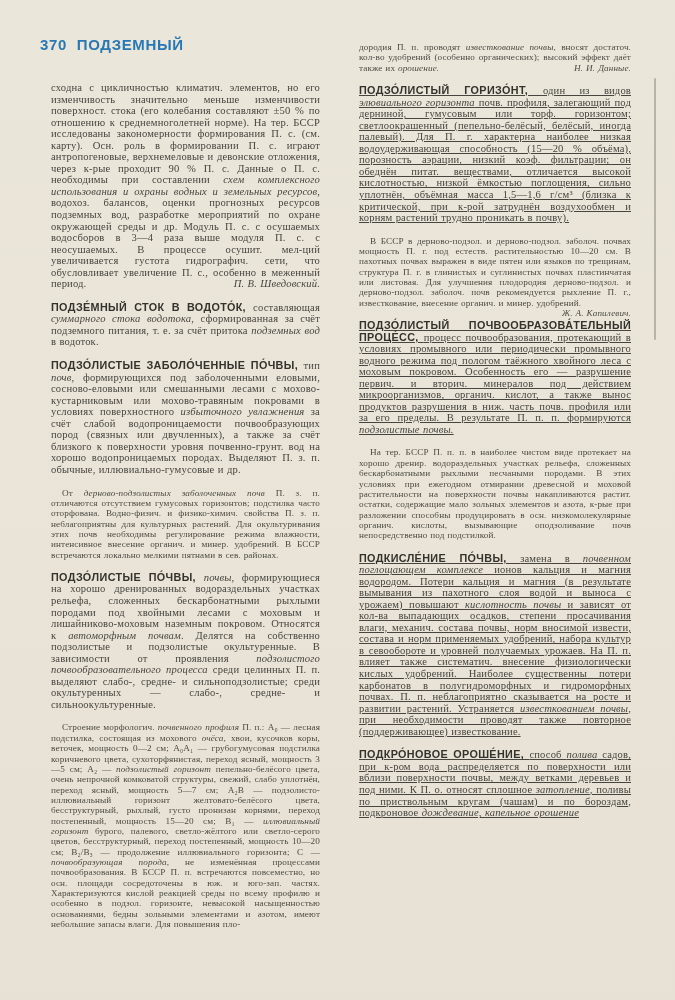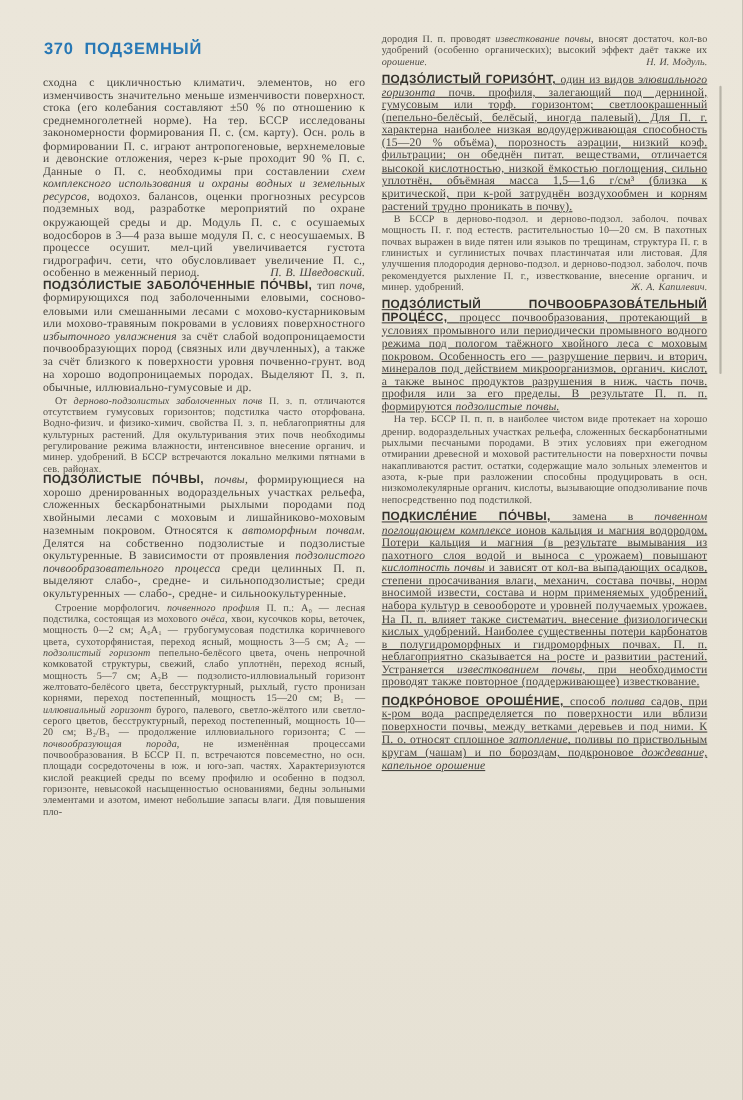--- a/index.html
+++ b/index.html
@@ -14,21 +14,21 @@
     position:absolute;left:40px;top:36px;
     font-family:"Liberation Sans","DejaVu Sans",sans-serif;
     font-weight:bold;font-size:15px;letter-spacing:.6px;color:#2878b5;
     white-space:nowrap;
   }
   .running-head .pageno{margin-right:10px;}
   .col{position:absolute;text-align:justify;}
   .col-left{left:39px;top:70px;width:293px;}
   .col-right{left:347px;top:30px;width:296px;}
   .para{
-    margin:0;font-size:10.6px;line-height:11.55px;
+    margin:12px;font-size:10.6px;line-height:11.55px;
     letter-spacing:.15px;word-spacing:.5px;
   }
   .para.fine{font-size:9.2px;line-height:10.35px;letter-spacing:.1px;color:#4c4a44;}
   .para.gap{margin-top:6px;text-decoration:underline;}
   .para.indent{text-indent:11px;}
   .hw{
     font-family:"Liberation Sans","DejaVu Sans",sans-serif;
     font-weight:bold;font-size:10.8px;letter-spacing:.35px;color:#34322c;
   }
   .it{font-style:italic;}
@@ -40,27 +40,28 @@
 </style>
 </head>
 <body>
 
 <div class="page">
   <div class="running-head">
     <span class="pageno">370</span><span>ПОДЗЕМНЫЙ</span>
   </div>
   <div class="col col-left">
       <p class="para body"><span>сходна с цикличностью климатич. элементов, но его изменчивость значительно меньше изменчивости поверхност. стока (его колебания составляют ±50 % по отношению к среднемноголетней норме). На тер. БССР исследованы закономерности формирования П. с. (см. карту). Осн. роль в формировании П. с. играют антропогеновые, верхнемеловые и девонские отложения, через к-рые проходит 90 % П. с. Данные о П. с. необходимы при составлении </span><span class="it">схем комплексного использования и охраны водных и земельных ресурсов</span><span>, водохоз. балансов, оценки прогнозных ресурсов подземных вод, разработке мероприятий по охране окружающей среды и др. Модуль П. с. с осушаемых водосборов в 3—4 раза выше модуля П. с. с неосушаемых. В процессе осушит. мел-ций увеличивается густота гидрографич. сети, что обусловливает увеличение П. с., особенно в меженный период.</span><span class="sig">П. В. Шведовский.</span></p>
+      <p class="para body"><span class="hw">ПОДЗЕ́МНЫЙ СТОК В ВОДОТО́К, </span><span>составляющая </span><span class="it">суммарного стока водотока</span><span>, сформированная за счёт подземного питания, т. е. за счёт притока </span><span class="it">подземных вод</span><span> в водоток.</span></p>
       <p class="para body"><span class="hw">ПОДЗО́ЛИСТЫЕ ЗАБОЛО́ЧЕННЫЕ ПО́ЧВЫ, </span><span>тип </span><span class="it">почв</span><span>, формирующихся под заболоченными еловыми, сосново-еловыми или смешанными лесами с мохово-кустарниковым или мохово-травяным покровами в условиях поверхностного </span><span class="it">избыточного увлажнения</span><span> за счёт слабой водопроницаемости почвообразующих пород (связных или двучленных), а также за счёт близкого к поверхности уровня почвенно-грунт. вод на хорошо водопроницаемых породах. Выделяют П. з. п. обычные, иллювиально-гумусовые и др.</span></p>
       <p class="para fine indent"><span>От </span><span class="it">дерново-подзолистых заболоченных почв</span><span> П. з. п. отличаются отсутствием гумусовых горизонтов; подстилка часто оторфована. Водно-физич. и физико-химич. свойства П. з. п. неблагоприятны для культурных растений. Для окультуривания этих почв необходимы регулирование режима влажности, интенсивное внесение органич. и минер. удобрений. В БССР встречаются локально мелкими пятнами в сев. районах.</span></p>
       <p class="para body"><span class="hw">ПОДЗО́ЛИСТЫЕ ПО́ЧВЫ, </span><span class="it">почвы</span><span>, формирующиеся на хорошо дренированных водораздельных участках рельефа, сложенных бескарбонатными рыхлыми породами под хвойными лесами с моховым и лишайниково-моховым наземным покровом. Относятся к </span><span class="it">автоморфным почвам</span><span>. Делятся на собственно подзолистые и подзолистые окультуренные. В зависимости от проявления </span><span class="it">подзолистого почвообразовательного процесса</span><span> среди целинных П. п. выделяют слабо-, средне- и сильноподзолистые; среди окультуренных — слабо-, средне- и сильноокультуренные.</span></p>
       <p class="para fine indent"><span>Строение морфологич. </span><span class="it">почвенного профиля</span><span> П. п.: А₀ — лесная подстилка, состоящая из мохового </span><span class="it">очёса</span><span>, хвои, кусочков коры, веточек, мощность 0—2 см; А₀А₁ — грубогумусовая подстилка коричневого цвета, сухоторфянистая, переход ясный, мощность 3—5 см; А₂ — </span><span class="it">подзолистый горизонт</span><span> пепельно-белёсого цвета, очень непрочной комковатой структуры, свежий, слабо уплотнён, переход ясный, мощность 5—7 см; А₂В — подзолисто-иллювиальный горизонт желтовато-белёсого цвета, бесструктурный, рыхлый, густо пронизан корнями, переход постепенный, мощность 15—20 см; В₁ — </span><span class="it">иллювиальный горизонт</span><span> бурого, палевого, светло-жёлтого или светло-серого цветов, бесструктурный, переход постепенный, мощность 10—20 см; В₂/В₃ — продолжение иллювиального горизонта; С — </span><span class="it">почвообразующая порода</span><span>, не изменённая процессами почвообразования. В БССР П. п. встречаются повсеместно, но осн. площади сосредоточены в юж. и юго-зап. частях. Характеризуются кислой реакцией среды по всему профилю и особенно в подзол. горизонте, невысокой насыщенностью основаниями, бедны зольными элементами и азотом, имеют небольшие запасы влаги. Для повышения пло-</span></p>
     </div>
   <div class="col col-right">
-      <p class="para fine"><span>дородия П. п. проводят </span><span class="it">известкование почвы</span><span>, вносят достаточ. кол-во удобрений (особенно органических); высокий эффект даёт также их </span><span class="it">орошение.</span><span class="sig">Н. И. Модуль.</span></p>
+      <p class="para fine"><span>дородия П. п. проводят </span><span class="it">известкование почвы</span><span>, вносят достаточ. кол-во удобрений (особенно органических); высокий эффект даёт также их </span><span class="it">орошение.</span><span class="sig">Н. И. Данные.</span></p>
       <p class="para body gap"><span class="hw">ПОДЗО́ЛИСТЫЙ ГОРИЗО́НТ, </span><span>один из видов </span><span class="it">элювиального горизонта</span><span> почв. профиля, залегающий под дерниной, гумусовым или торф. горизонтом; светлоокрашенный (пепельно-белёсый, белёсый, иногда палевый). Для П. г. характерна наиболее низкая водоудерживающая способность (15—20 % объёма), порозность аэрации, низкий коэф. фильтрации; он обеднён питат. веществами, отличается высокой кислотностью, низкой ёмкостью поглощения, сильно уплотнён, объёмная масса 1,5—1,6 г/см³ (близка к критической, при к-рой затруднён воздухообмен и корням растений трудно проникать в почву).</span></p>
       <p class="para fine indent"><span>В БССР в дерново-подзол. и дерново-подзол. заболоч. почвах мощность П. г. под естеств. растительностью 10—20 см. В пахотных почвах выражен в виде пятен или языков по трещинам, структура П. г. в глинистых и суглинистых почвах пластинчатая или листовая. Для улучшения плодородия дерново-подзол. и дерново-подзол. заболоч. почв рекомендуется рыхление П. г., известкование, внесение органич. и минер. удобрений.</span><span class="sig">Ж. А. Капилевич.</span></p>
       <p class="para body gap"><span class="hw">ПОДЗО́ЛИСТЫЙ ПОЧВООБРАЗОВА́ТЕЛЬНЫЙ ПРОЦЕ́СС, </span><span>процесс почвообразования, протекающий в условиях промывного или периодически промывного водного режима под пологом таёжного хвойного леса с моховым покровом. Особенность его — разрушение первич. и вторич. минералов под действием микроорганизмов, органич. кислот, а также вынос продуктов разрушения в ниж. часть почв. профиля или за его пределы. В результате П. п. п. формируются </span><span class="it">подзолистые почвы.</span></p>
       <p class="para fine indent"><span>На тер. БССР П. п. п. в наиболее чистом виде протекает на хорошо дренир. водораздельных участках рельефа, сложенных бескарбонатными рыхлыми песчаными породами. В этих условиях при ежегодном отмирании древесной и моховой растительности на поверхности почвы накапливаются растит. остатки, содержащие мало зольных элементов и азота, к-рые при разложении способны продуцировать в осн. низкомолекулярные органич. кислоты, вызывающие оподзоливание почв непосредственно под подстилкой.</span></p>
       <p class="para body gap"><span class="hw">ПОДКИСЛЕ́НИЕ ПО́ЧВЫ, </span><span>замена в </span><span class="it">почвенном поглощающем комплексе</span><span> ионов кальция и магния водородом. Потери кальция и магния (в результате вымывания из пахотного слоя водой и выноса с урожаем) повышают </span><span class="it">кислотность почвы</span><span> и зависят от кол-ва выпадающих осадков, степени просачивания влаги, механич. состава почвы, норм вносимой извести, состава и норм применяемых удобрений, набора культур в севообороте и уровней получаемых урожаев. На П. п. влияет также систематич. внесение физиологически кислых удобрений. Наиболее существенны потери карбонатов в полугидроморфных и гидроморфных почвах. П. п. неблагоприятно сказывается на росте и развитии растений. Устраняется </span><span class="it">известкованием почвы</span><span>, при необходимости проводят также повторное (поддерживающее) известкование.</span></p>
       <p class="para body gap"><span class="hw">ПОДКРО́НОВОЕ ОРОШЕ́НИЕ, </span><span>способ </span><span class="it">полива</span><span> садов, при к-ром вода распределяется по поверхности или вблизи поверхности почвы, между ветками деревьев и под ними. К П. о. относят сплошное </span><span class="it">затопление</span><span>, поливы по приствольным кругам (чашам) и по бороздам, подкроновое </span><span class="it">дождевание, капельное орошение</span></p>
     </div>
   <div class="edge-line"></div>
 </div>
 

